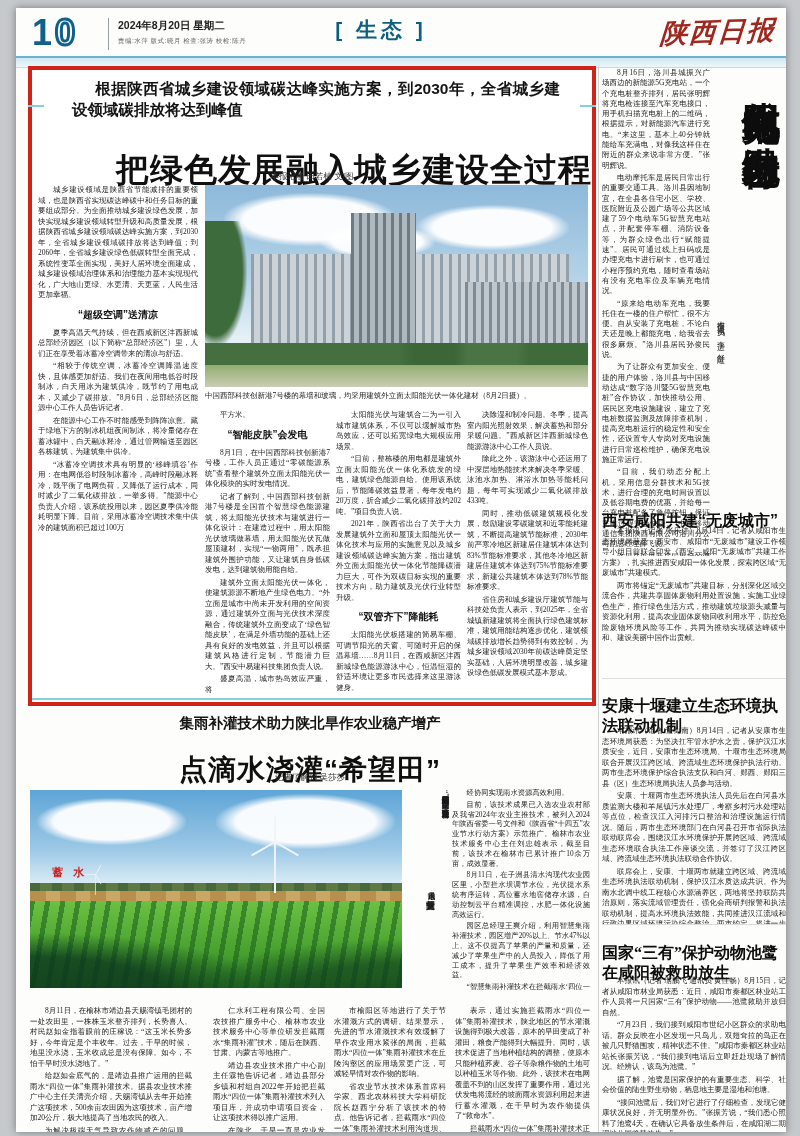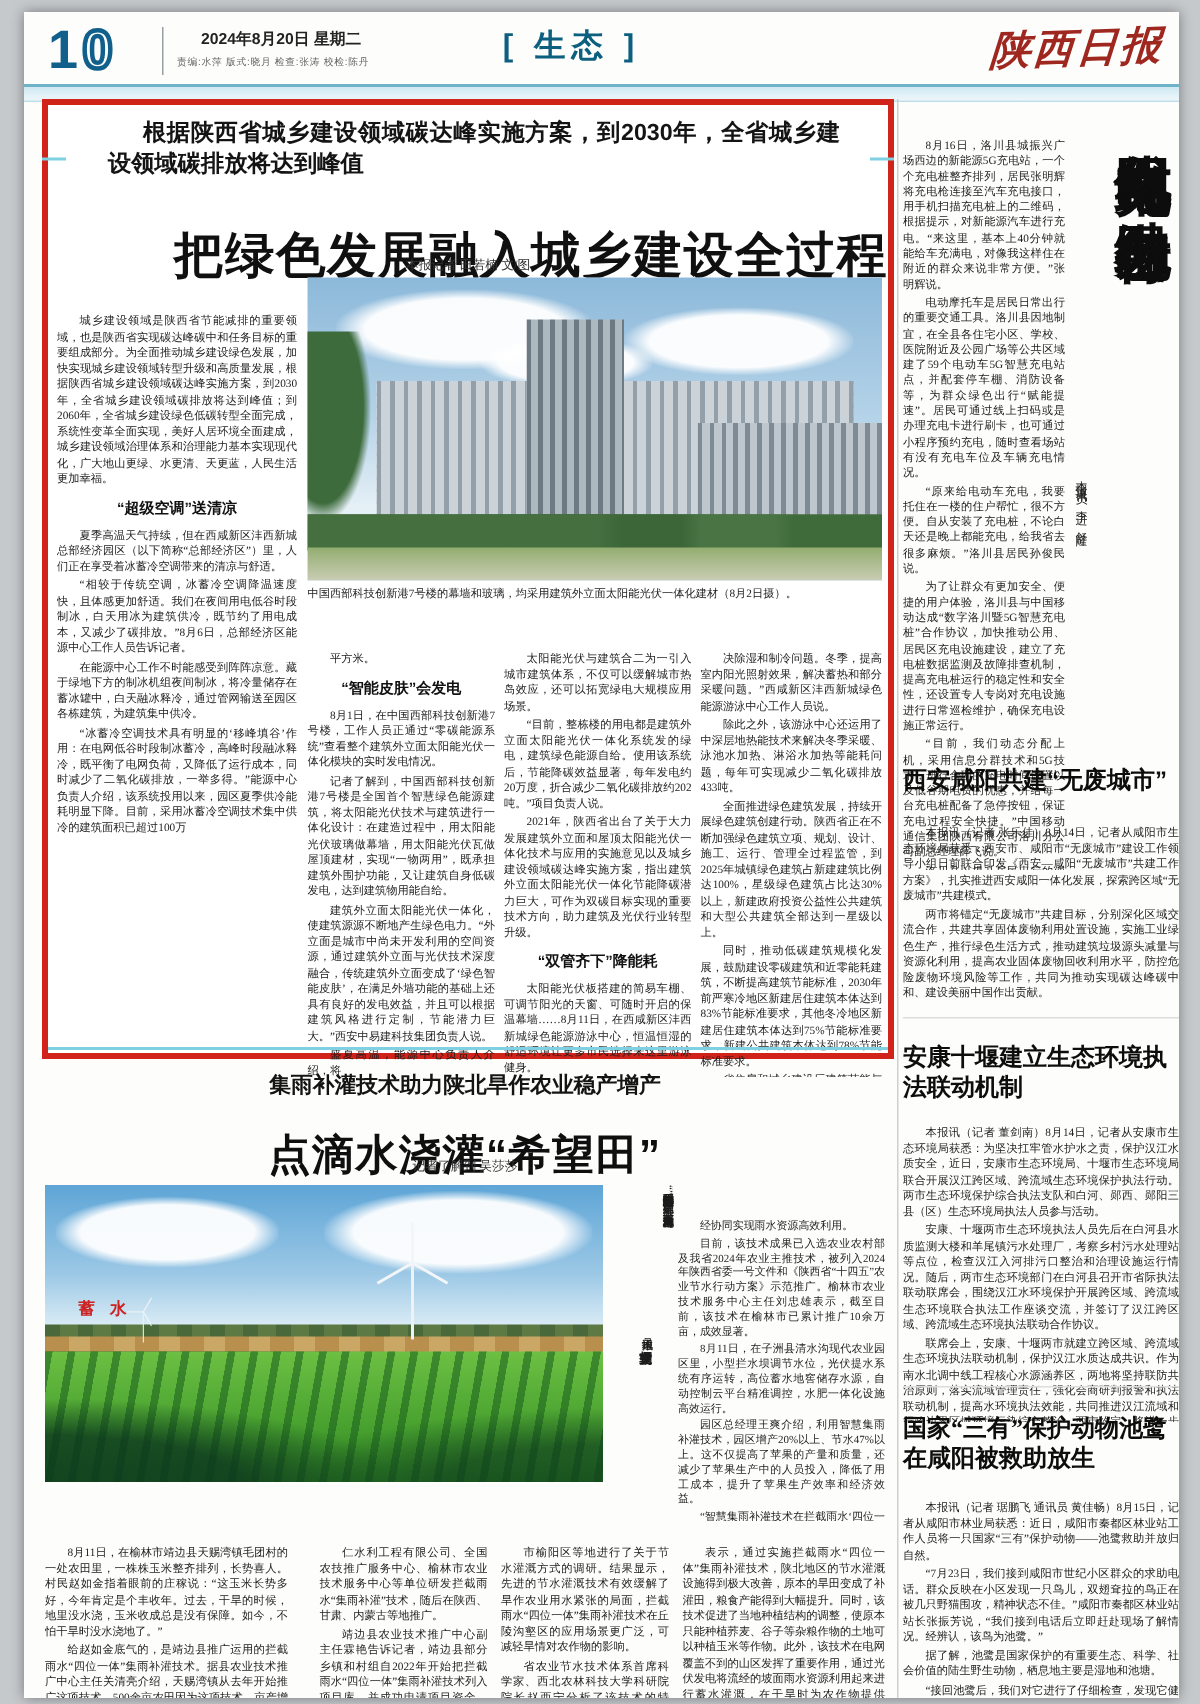--- a/index.html
+++ b/index.html
@@ -7,34 +7,34 @@
        font-family:"Liberation Serif","DejaVu Serif",serif;}
   .page{position:absolute;left:16px;top:8px;width:770px;height:1124px;background:#fdfdfb;
         box-shadow:0 0 8px rgba(0,0,0,.4);overflow:hidden;}
   
   .hdr{position:absolute;left:0;top:0;width:770px;height:48px;}
   .pageno{position:absolute;left:16px;top:4px;font:900 36px "Liberation Sans","DejaVu Sans",sans-serif;
           color:#11608c;letter-spacing:3px;}
   .pageno .d0{color:transparent;-webkit-text-stroke:3px #11608c;}
   .hdr-rule{position:absolute;left:92px;top:10px;width:1px;height:32px;background:#9aa0a6;}
   .datebox{position:absolute;left:102px;top:11px;}
-  .date{font:bold 10.5px "Liberation Sans","DejaVu Sans",sans-serif;color:#222;margin-left:16px;}
+  .date{font:bold 10.5px "Liberation Sans","DejaVu Sans",sans-serif;color:#222;}
   .staff{font:6.5px "Liberation Sans","DejaVu Sans",sans-serif;color:#666;margin-top:4px;letter-spacing:.5px;}
   .section{position:absolute;left:280px;top:8px;width:170px;text-align:center;
            font:bold 21px "Liberation Sans","DejaVu Sans",sans-serif;color:#0d5f80;letter-spacing:4px;}
   .masthead{position:absolute;right:10px;top:6px;font:bold italic 27px "Liberation Serif","DejaVu Serif",serif;
             color:#9e2820;transform:rotate(-2deg) skewX(-6deg);letter-spacing:2px;}
   .blueband{position:absolute;left:0;top:48px;width:770px;height:9px;
             background:linear-gradient(#cfe8f2,#eef7fb);border-top:2px solid #6fb3c9;border-bottom:1px solid #bcdde9;}
   
   .bodytxt p{margin:0 0 2px 0;font-size:7.5px;line-height:10.5px;color:#1c1c1c;
              text-align:justify;text-indent:2em;}
   .bodytxt p.colsub{font:bold 10px "Liberation Sans","DejaVu Sans",sans-serif;text-align:center;
                     text-indent:0;margin:7px 0 6px;color:#111;}
-  .crop{overflow:hidden;margin-top:24px;}
+  .crop{overflow:hidden;}
   
   .main-box{position:absolute;left:12px;top:58px;width:568px;height:640px;box-sizing:border-box;
             border:4px solid #d0231a;background:#fff;}
   .cyandash{position:absolute;top:35px;width:16px;height:2px;background:#7fd0e0;}
   .cyandash.l{left:-4px;} .cyandash.r{right:-4px;}
   .cyanbottom{position:absolute;left:0;right:0;bottom:2px;height:2px;background:#7fd0e0;}
   .kicker{position:absolute;left:40px;top:8px;width:488px;font:bold 15.5px "Liberation Sans","DejaVu Sans",sans-serif;
           line-height:21px;color:#141414;text-indent:1.5em;text-align:justify;}
   .headline{position:absolute;left:0;top:56px;width:560px;text-align:right;
             font:900 33px "Liberation Sans","DejaVu Sans",sans-serif;color:#101010;letter-spacing:1px;}
@@ -160,33 +160,32 @@
       <div class="lawn"></div>
     </figure>
     <figcaption class="caption-main">中国西部科技创新港7号楼的幕墙和玻璃，均采用建筑外立面太阳能光伏一体化建材（8月2日摄）。</figcaption>
 
     <div class="mcol col2 bodytxt crop">
         <p>平方米。</p>
         <p class="colsub">“智能皮肤”会发电</p>
         <p>8月1日，在中国西部科技创新港7号楼，工作人员正通过“零碳能源系统”查看整个建筑外立面太阳能光伏一体化模块的实时发电情况。</p>
         <p>记者了解到，中国西部科技创新港7号楼是全国首个智慧绿色能源建筑，将太阳能光伏技术与建筑进行一体化设计：在建造过程中，用太阳能光伏玻璃做幕墙，用太阳能光伏瓦做屋顶建材，实现“一物两用”，既承担建筑外围护功能，又让建筑自身低碳发电，达到建筑物用能自给。</p>
         <p>建筑外立面太阳能光伏一体化，使建筑源源不断地产生绿色电力。“外立面是城市中尚未开发利用的空间资源，通过建筑外立面与光伏技术深度融合，传统建筑外立面变成了‘绿色智能皮肤’，在满足外墙功能的基础上还具有良好的发电效益，并且可以根据建筑风格进行定制，节能潜力巨大。”西安中易建科技集团负责人说。</p>
-        <p>盛夏高温，能源中心负责人介绍，将</p>
+        <p>盛夏高温，城市热岛效应严重，将</p>
       </div>
     <div class="mcol col3 bodytxt crop">
         <p>太阳能光伏与建筑合二为一引入城市建筑体系，不仅可以缓解城市热岛效应，还可以拓宽绿电大规模应用场景。</p>
         <p>“目前，整栋楼的用电都是建筑外立面太阳能光伏一体化系统发的绿电，建筑绿色能源自给。使用该系统后，节能降碳效益显著，每年发电约20万度，折合减少二氧化碳排放约202吨。”项目负责人说。</p>
         <p>2021年，陕西省出台了关于大力发展建筑外立面和屋顶太阳能光伏一体化技术与应用的实施意见以及城乡建设领域碳达峰实施方案，指出建筑外立面太阳能光伏一体化节能降碳潜力巨大，可作为双碳目标实现的重要技术方向，助力建筑及光伏行业转型升级。</p>
         <p class="colsub">“双管齐下”降能耗</p>
         <p>太阳能光伏板搭建的简易车棚、可调节阳光的天窗、可随时开启的保温幕墙……8月11日，在西咸新区沣西新城绿色能源游泳中心，恒温恒湿的舒适环境让更多市民选择来这里游泳健身。</p>
       </div>
     <div class="mcol col4 bodytxt crop">
         <p>决除湿和制冷问题。冬季，提高室内阳光照射效果，解决蓄热和部分采暖问题。”西咸新区沣西新城绿色能源游泳中心工作人员说。</p>
         <p>除此之外，该游泳中心还运用了中深层地热能技术来解决冬季采暖、泳池水加热、淋浴水加热等能耗问题，每年可实现减少二氧化碳排放433吨。</p>
-        <p>全面推进绿色建筑发展，持续开展绿色建筑创建行动。陕西省正在不断加强绿色建筑立项、规划、设计、施工、运行、管理全过程监管，到2025年城镇绿色建筑占新建建筑比例达100%，星级绿色建筑占比达30%以上，新建政府投资公益性公共建筑和大型公共建筑全部达到一星级以上。</p>
         <p>同时，推动低碳建筑规模化发展，鼓励建设零碳建筑和近零能耗建筑，不断提高建筑节能标准，2030年前严寒冷地区新建居住建筑本体达到83%节能标准要求，其他冬冷地区新建居住建筑本体达到75%节能标准要求，新建公共建筑本体达到78%节能标准要求。</p>
         <p>省住房和城乡建设厅建筑节能与科技处负责人表示，到2025年，全省城镇新建建筑将全面执行绿色建筑标准，建筑用能结构逐步优化，建筑领域碳排放增长趋势得到有效控制，为城乡建设领域2030年前碳达峰奠定坚实基础，人居环境明显改善，城乡建设绿色低碳发展模式基本形成。</p>
       </div>
     <div class="cyanbottom"></div>
   </article>
 
   <div class="vdivider"></div>
 
   <aside class="sidebar">
     <div class="s1col bodytxt crop">

